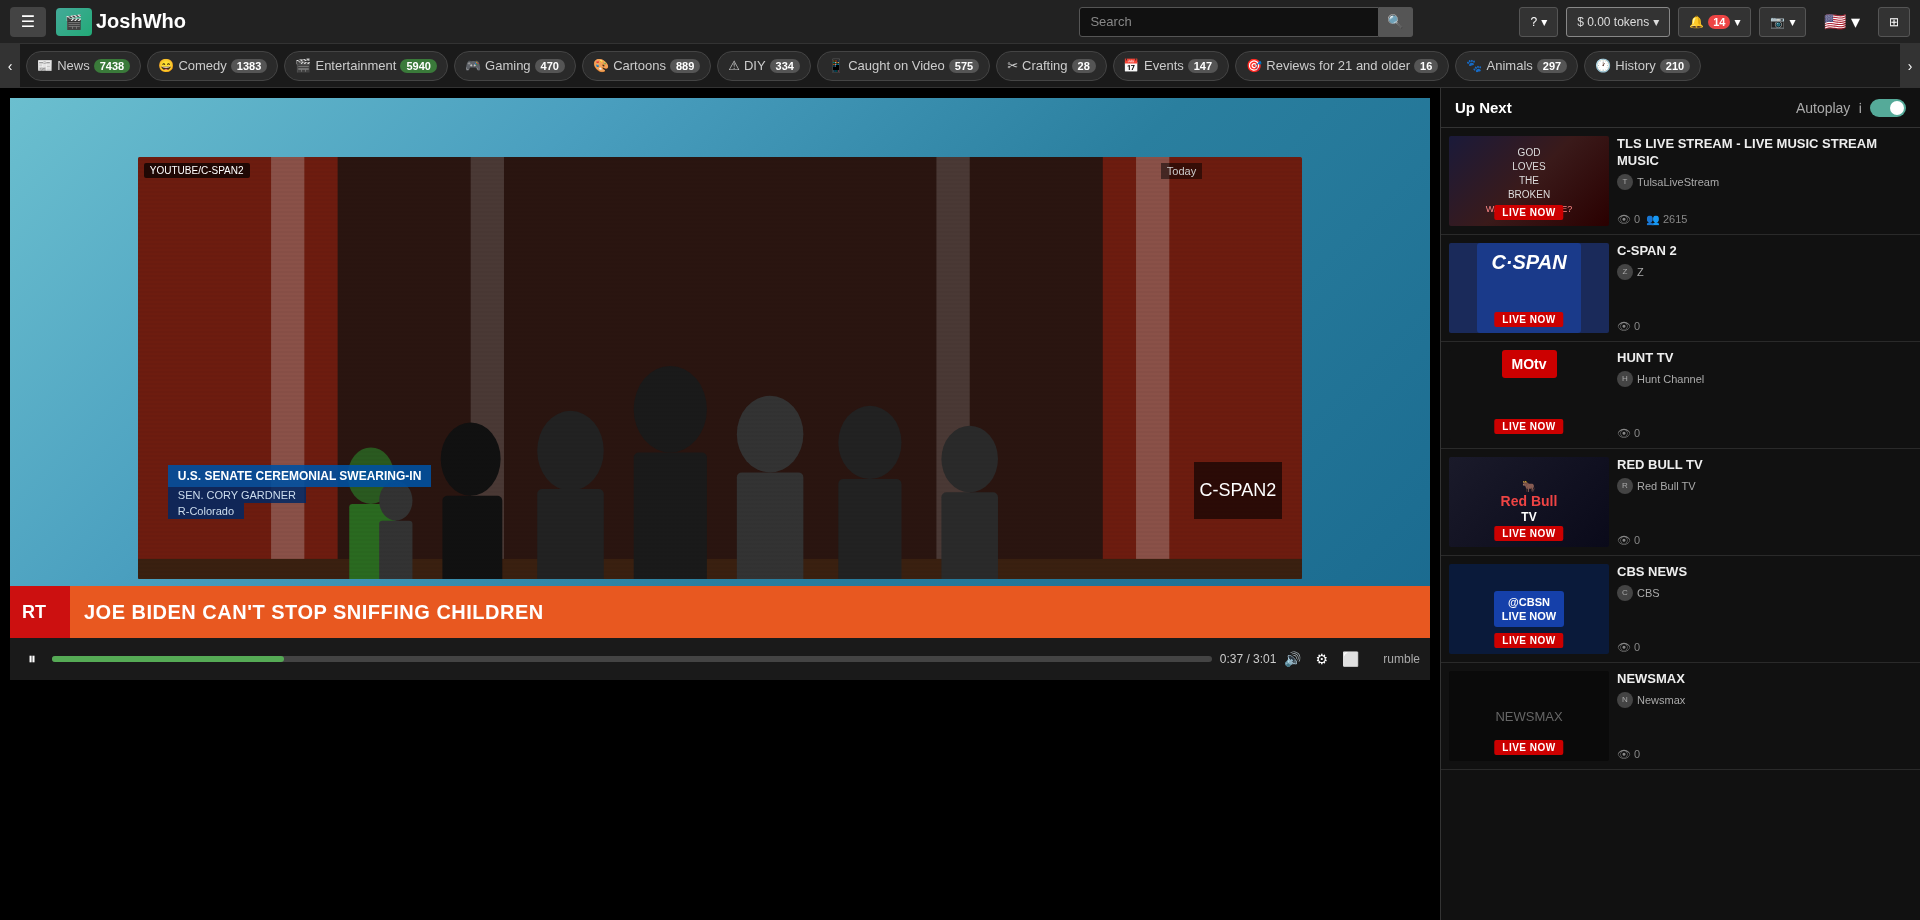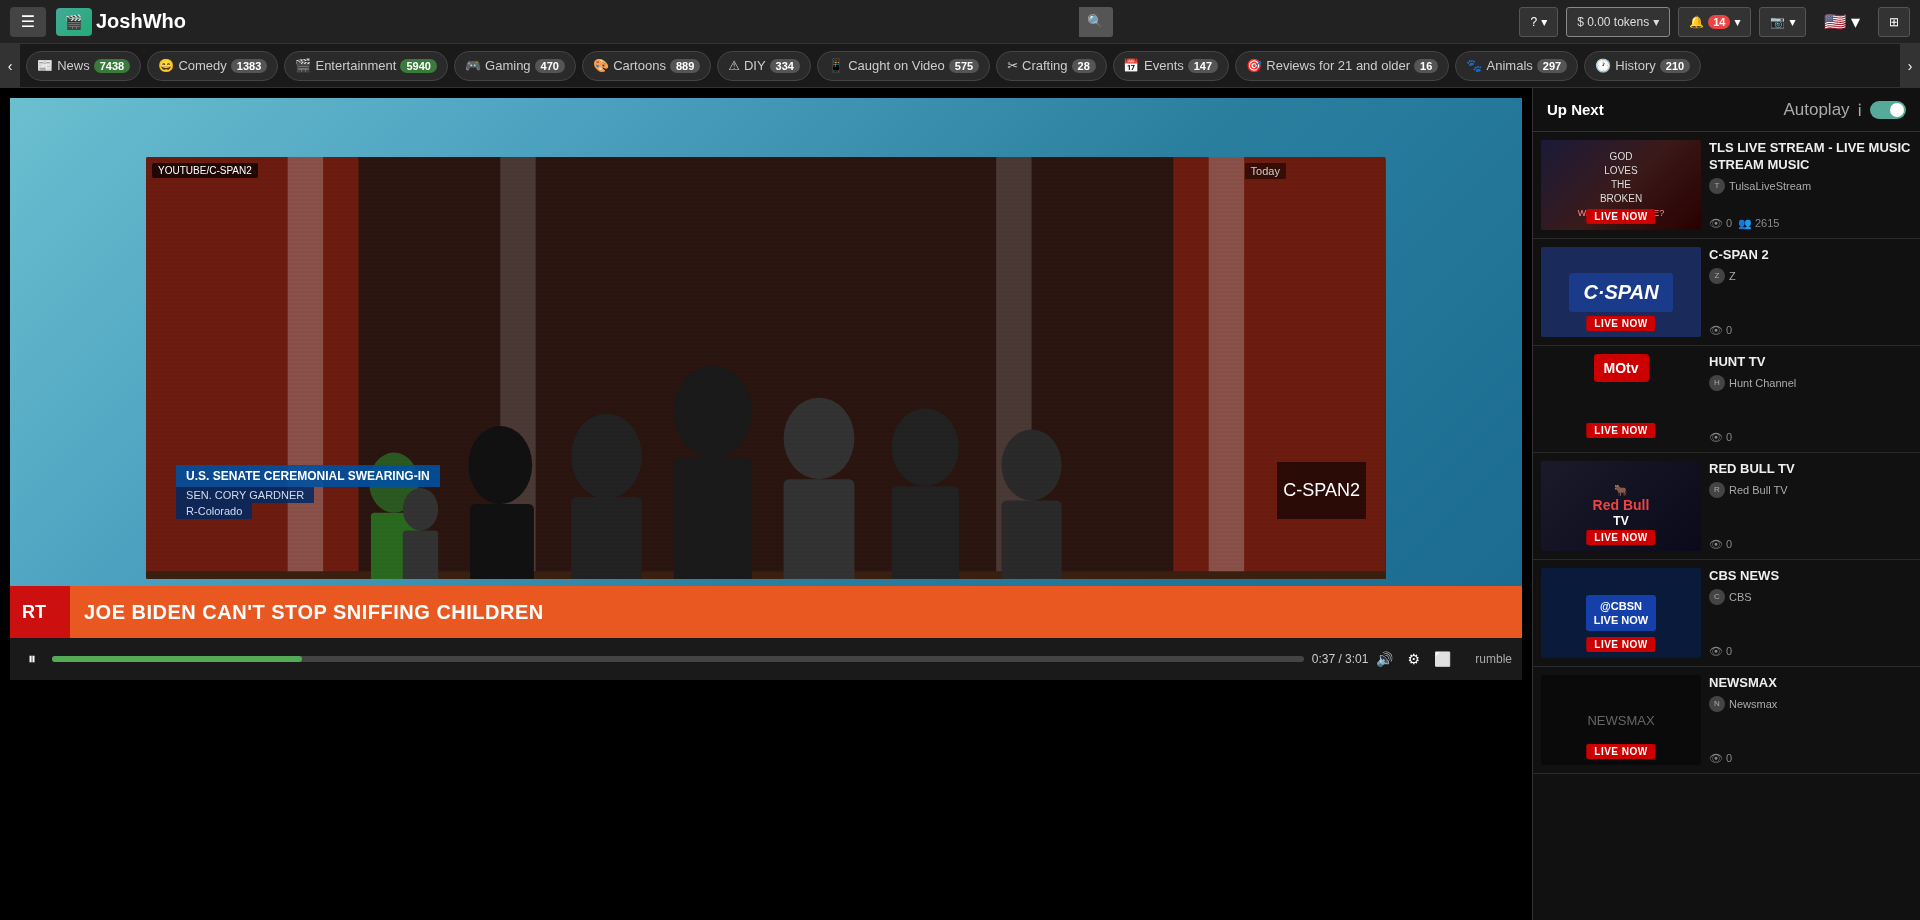--- a/index.html
+++ b/index.html
@@ -375,21 +375,21 @@
       cursor: pointer;
     }
     .rumble-logo {
       color: #aaa;
       font-size: 12px;
       margin-left: 16px;
     }
 
     
     .sidebar {
-      width: 388px;
+      width: 480px;
       background: #111;
       border-left: 1px solid #333;
       display: flex;
       flex-direction: column;
       overflow-y: auto;
     }
     .sidebar-header {
       display: flex;
       align-items: center;
       justify-content: space-between;
@@ -398,21 +398,21 @@
     }
     .up-next-label {
       font-size: 15px;
       font-weight: bold;
       color: #fff;
     }
     .autoplay-row {
       display: flex;
       align-items: center;
       gap: 8px;
-      font-size: 17px;
+      font-size: 14px;
       color: #aaa;
     }
     .toggle-switch {
       width: 36px;
       height: 18px;
       background: #555;
       border-radius: 9px;
       position: relative;
       cursor: pointer;
     }
@@ -504,21 +504,20 @@
       justify-content: center;
       font-size: 11px;
       color: #ccc;
       text-align: center;
     }
     .thumb-cspan {
       background: #1a2a5a;
       width: 100%;
       height: 100%;
       display: flex;
-      align-items: center;
       justify-content: center;
     }
     .cspan-box {
       background: #1a3a8a;
       color: #fff;
       font-size: 20px;
       font-weight: bold;
       padding: 8px 14px;
       border-radius: 3px;
       font-style: italic;
@@ -581,20 +580,21 @@
 </head>
 <body>
 
 <div class="header">
   <button class="header-menu-btn">☰</button>
   <div class="logo">
     <div class="logo-icon">🎬</div>
     <span>JoshWho</span>
   </div>
   <div class="search-container">
+    <input class="search-input" type="text" placeholder="Search" style="">
     <button class="search-btn">
       <span>🔍</span>
     </button>
   </div>
   <div class="header-right">
     <button class="header-btn">
       <span>?</span> ▾
     </button>
     <button class="header-btn tokens-btn">
       <span>$ 0.00 tokens</span>

